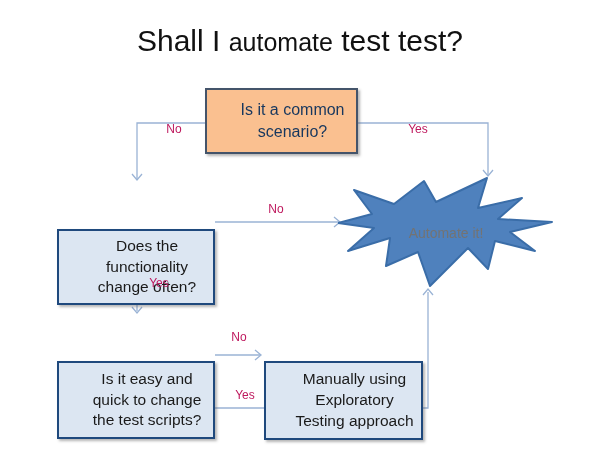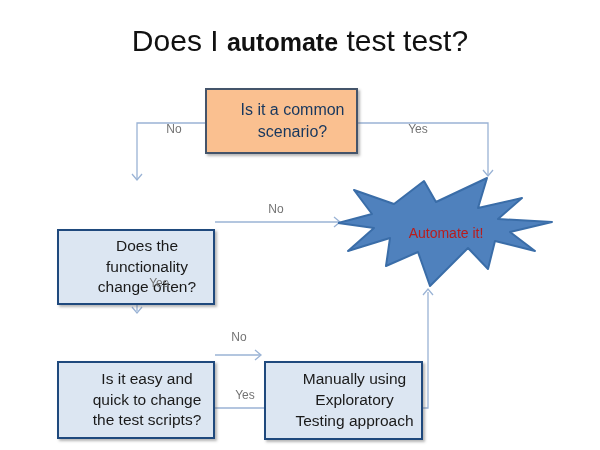--- a/index.html
+++ b/index.html
@@ -4,58 +4,58 @@
 <style>
   html,body{margin:0;padding:0;background:#fff;}
   .slide{
     position:relative;width:600px;height:450px;background:#ffffff;overflow:hidden;
     font-family:"Liberation Sans", sans-serif;
   }
   .title{
     position:absolute;left:0;top:24px;width:600px;text-align:center;
     color:#111111;font-size:30px;letter-spacing:0px;
   }
-  .title .mid{font-size:25px;font-weight:bold;}
+  .title .mid{font-size:25px;}
   .box{
     position:absolute;box-sizing:border-box;display:flex;align-items:center;justify-content:center;
     text-align:center;white-space:pre-line;border:2px solid;line-height:1.35;
     box-shadow:1.5px 1.5px 2.5px rgba(90,90,90,0.45);
     padding-left:22px;
   }
   .box.orange{background:#fac090;border-color:#44546a;color:#17375e;font-size:16px;}
   .box.blue{background:#dce6f2;border-color:#1f497d;color:#1a1a1a;font-size:15.5px;margin-top:46px;}
   #node-common{left:205px;top:88px;width:153px;height:66px;}
   #node-functionality{left:57px;top:183px;width:158px;height:76px;}
   #node-easy{left:57px;top:315px;width:158px;height:78px;}
   #node-manual{left:264px;top:315px;width:159px;height:79px;}
   .edges{position:absolute;left:0;top:0;pointer-events:none;}
   .edge-label{
-    position:absolute;width:36px;text-align:center;color:#737373;font-size:12px;
+    position:absolute;width:36px;text-align:center;color:#be185d;font-size:12px;
   }
   #label-no-top{left:156px;top:122px;}
   #label-yes-top{left:400px;top:122px;}
   #label-no-mid{left:258px;top:202px;}
   #label-yes-mid{left:141px;top:276px;}
   #label-no-bottom{left:221px;top:330px;}
   #label-yes-bottom{left:227px;top:388px;}
   .starburst{position:absolute;left:338px;top:176px;width:216px;height:112px;}
   .starburst svg{position:absolute;left:0;top:0;}
   .starburst .burst-text{
     position:absolute;left:0;top:0;width:100%;height:100%;
     display:flex;align-items:center;justify-content:center;
-    color:#b91c1c;font-size:14px;padding-top:2px;box-sizing:border-box;
+    color:#737373;font-size:14px;padding-top:2px;box-sizing:border-box;
   }
 </style>
 </head>
 <body>
 
 <div class="slide">
 
   <div class="title">
-    <span>Does I </span><span class="mid">automate</span><span> test test?</span>
+    <span>Shall I </span><span class="mid">automate</span><span> test test?</span>
   </div>
 
   <svg class="edges" width="600" height="450" viewBox="0 0 600 450">
     <g fill="none" stroke="#9ab3d5" stroke-width="1.3">
 
       <path d="M205 123 H137 V179"></path>
       <path d="M132 174 L137 180 L142 174"></path>
 
       <path d="M358 123 H488 V175"></path>
       <path d="M483 170 L488 176 L493 170"></path>

